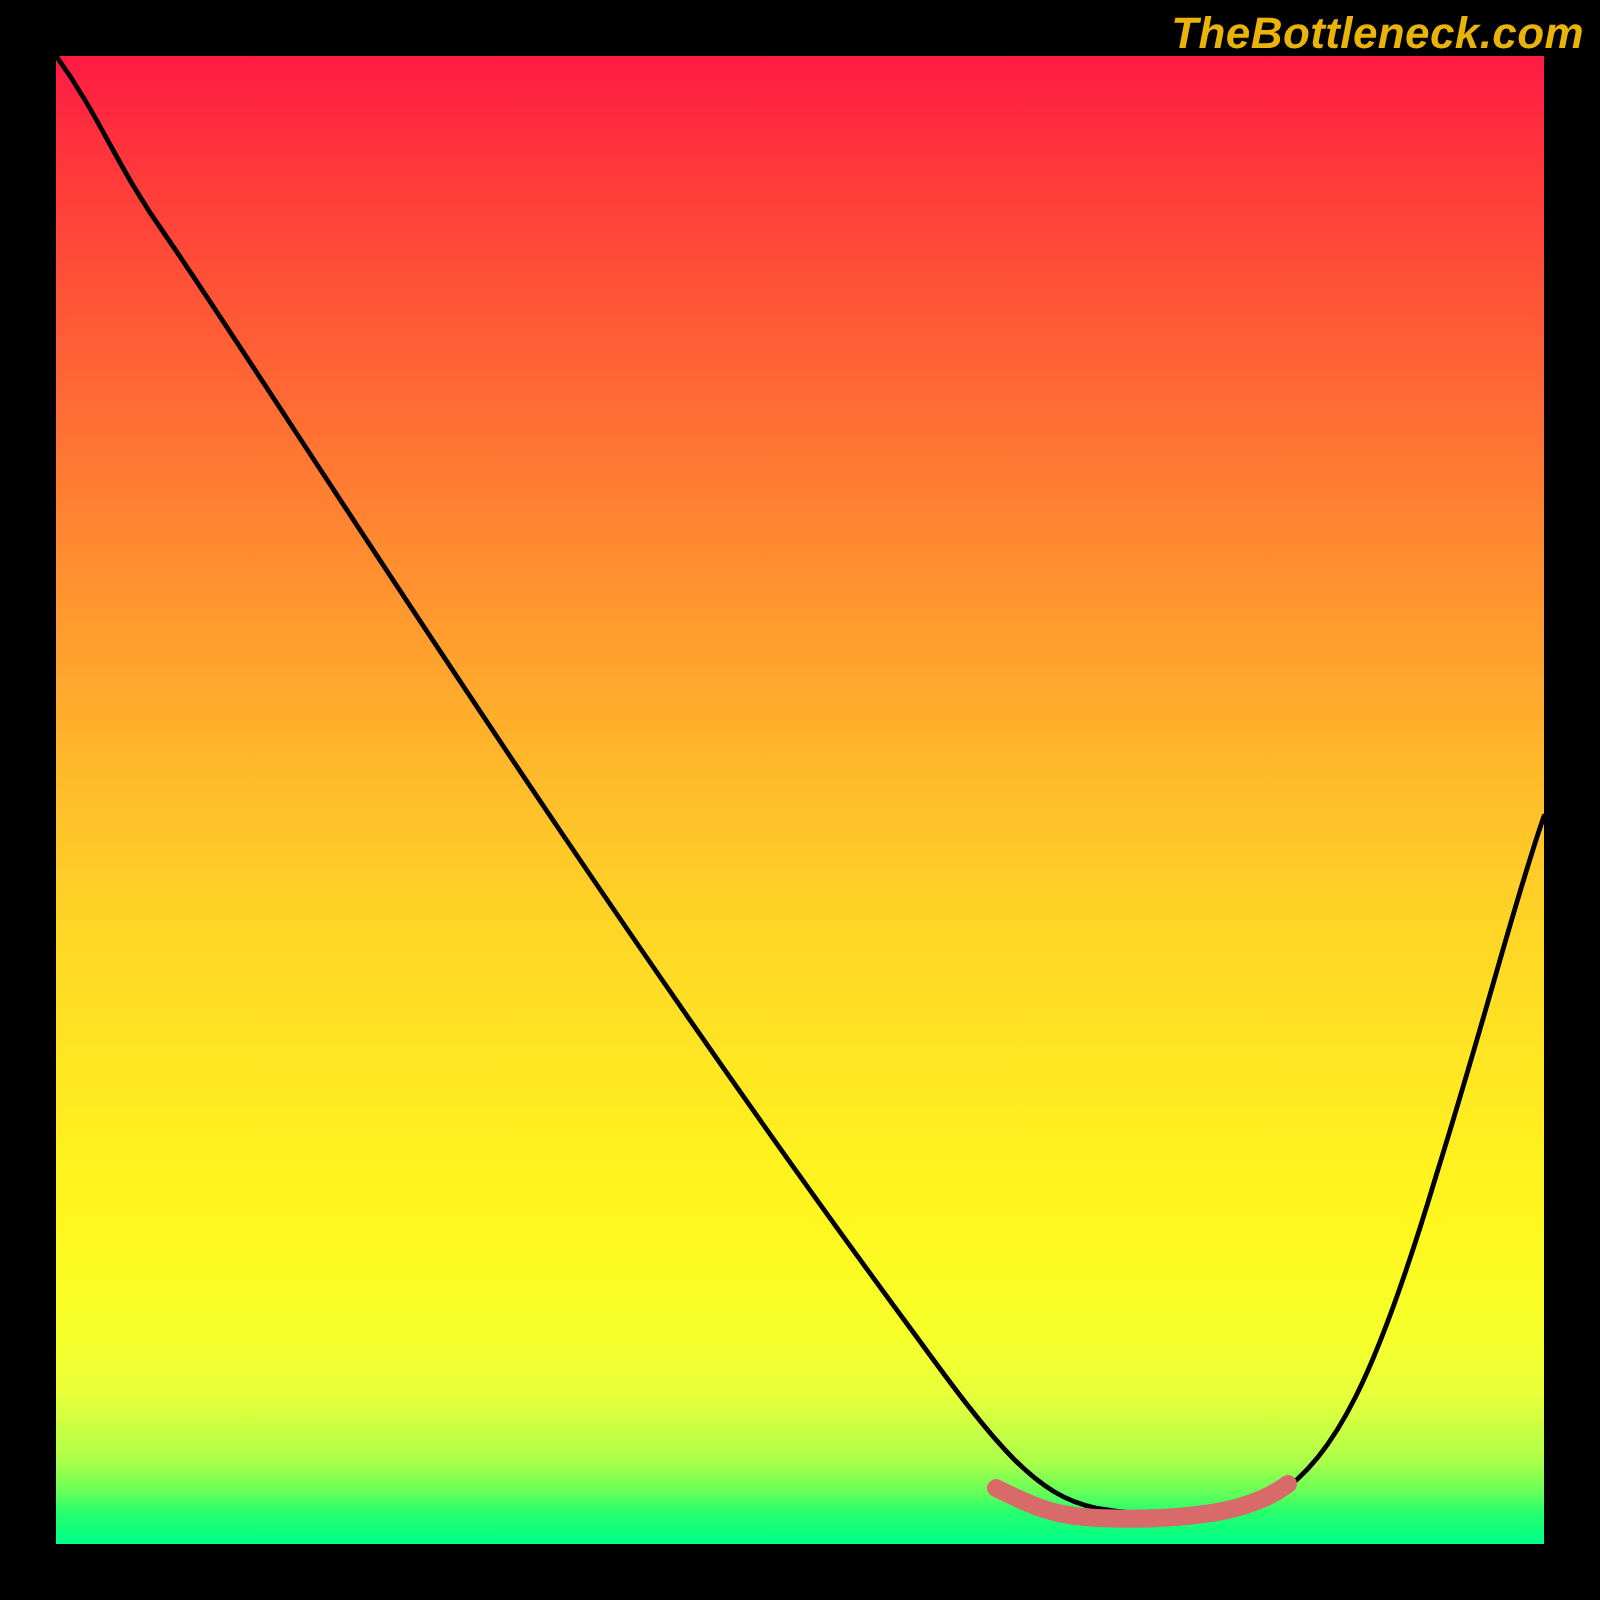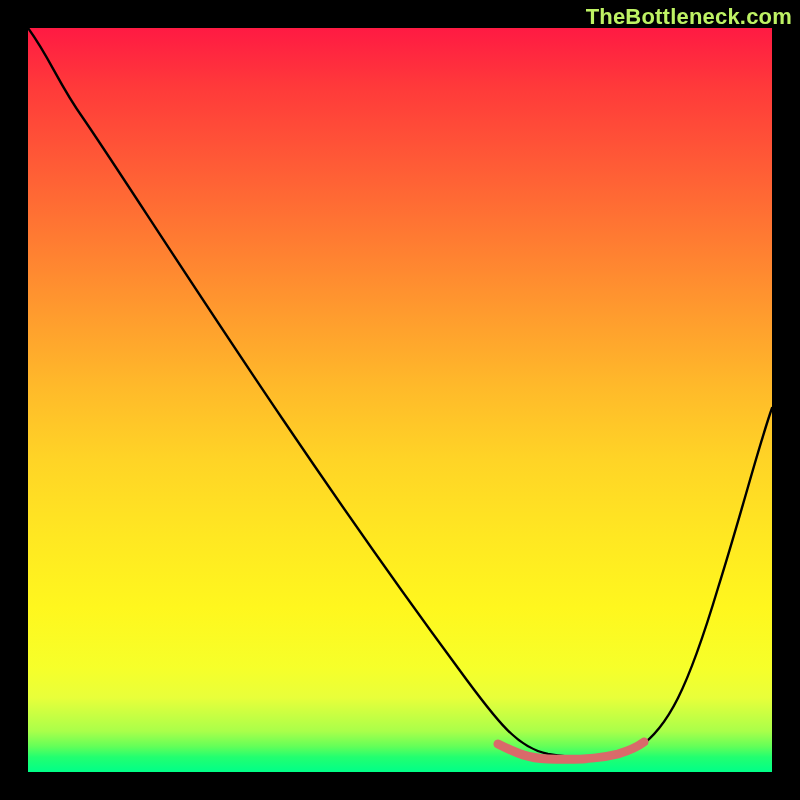--- a/index.html
+++ b/index.html
@@ -38,25 +38,26 @@
       #aaff4a 94.5%,
       #66ff58 96.5%,
       #22ff70 98%,
       #00ff88 100%
     );
   }
   .watermark {
     position: absolute;
     top: 4px;
     right: 8px;
-    color: #bef264;
+    color: #eab308;
     font-size: 22px;
     font-weight: 600;
     letter-spacing: 0.2px;
     user-select: none;
+    font-style: italic;
   }
   svg.curve {
     position: absolute;
     left: 0;
     top: 0;
     width: 744px;
     height: 744px;
   }
 </style>
 </head>

